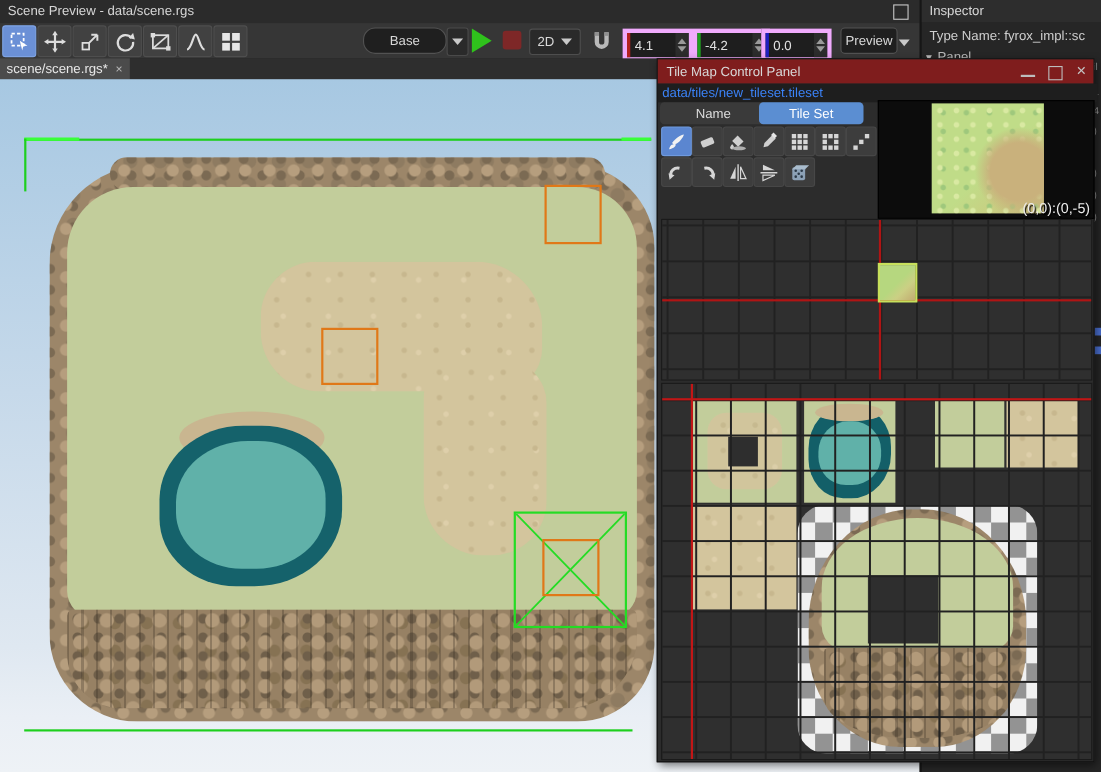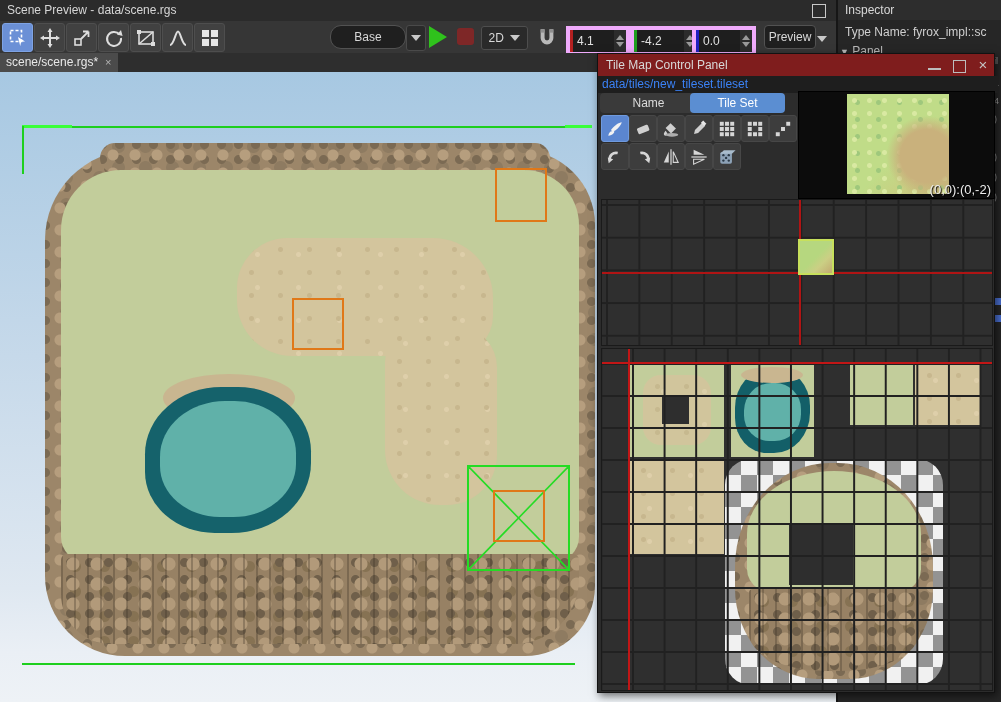--- a/index.html
+++ b/index.html
@@ -395,21 +395,21 @@
             <circle cx="12" cy="8" r="1.3"></circle>
             <circle cx="9" cy="11" r="1.3"></circle>
             <circle cx="6" cy="14" r="1.3"></circle>
             <circle cx="12" cy="14" r="1.3"></circle>
           </g>
         </svg>
     </div>
 
     <div class="abs" id="tw-preview">
       <div class="abs" id="tw-thumb"></div>
-      <div class="abs" id="tw-coord">(0,0):(0,-2)</div>
+      <div class="abs" id="tw-coord">(0,0):(0,-5)</div>
     </div>
 
     <div class="abs gridbox" style="left:3px;top:145px;width:390px;height:145px;">
       <div class="gridlines" style="background-size:32.4px 32.7px;background-position:4px 4px;"></div>
       <div class="redline" style="left:197px;top:0;width:2px;height:100%;"></div>
       <div class="redline" style="left:0;top:72px;width:100%;height:2px;"></div>
       <div class="abs" id="pg-sel"></div>
     </div>
 
     <div class="abs gridbox" style="left:3px;top:294px;width:390px;height:341px;">

